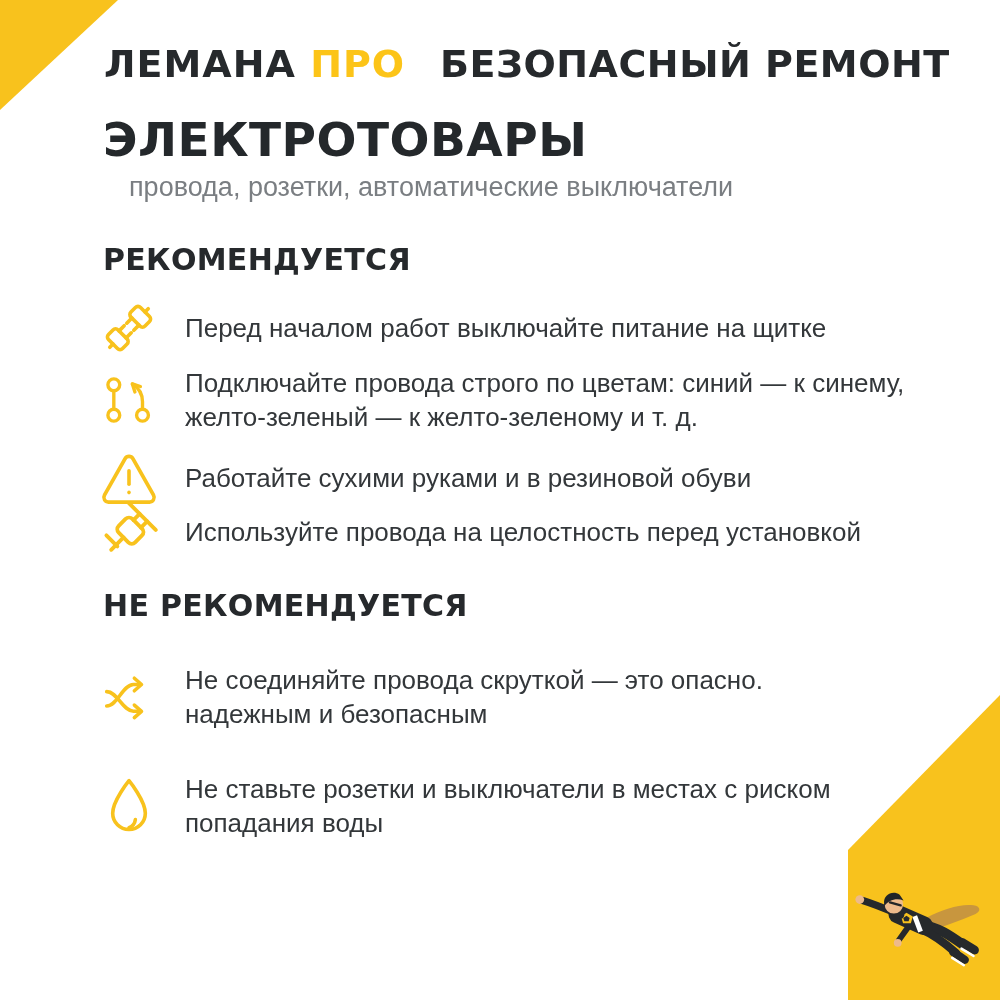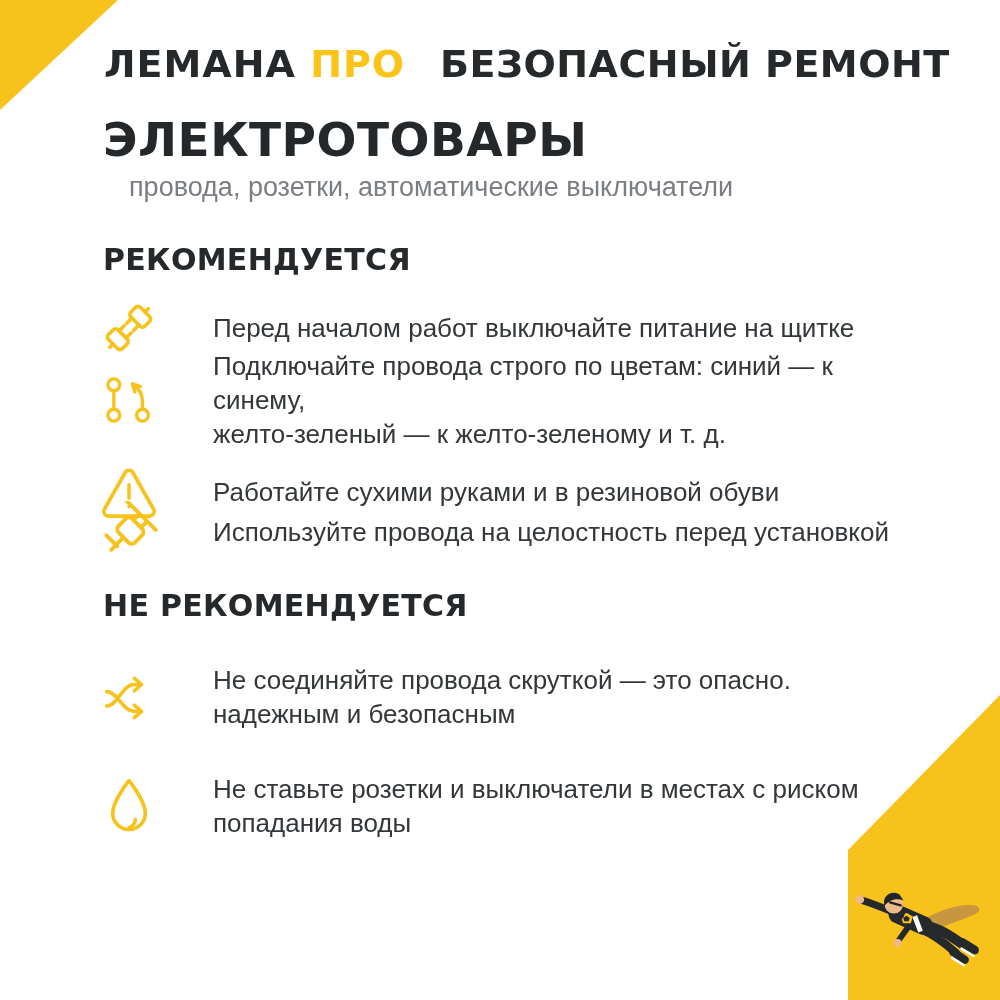--- a/index.html
+++ b/index.html
@@ -16,21 +16,21 @@
     clip-path:polygon(0 0,100% 0,0 100%);}
   .corner-br{left:848px;top:695px;width:152px;height:305px;background:var(--yellow);
     clip-path:polygon(100% 0,0 50.8%,0 100%,100% 100%);}
   .heading-font{font-family:"DejaVu Sans","Liberation Sans",sans-serif;font-weight:bold;margin-left:8px;}
   .logo{left:96px;top:42px;font-size:38px;letter-spacing:1px;color:var(--dark);white-space:nowrap;}
   .logo .pro{color:var(--logo_yellow);}
   .campaign{left:432px;top:42px;font-size:38px;letter-spacing:0.5px;color:var(--dark);white-space:nowrap;text-align:right;}
   .title{left:95px;top:112px;font-size:47px;letter-spacing:0.5px;color:#24282B;white-space:nowrap;text-align:center;}
   .subtitle{left:95px;top:172px;font-size:27px;color:var(--gray);white-space:nowrap;margin-left:34px;}
   .sec-heading{left:95px;font-size:30px;letter-spacing:0.3px;color:var(--dark);white-space:nowrap;}
-  .item{left:95px;width:815px;display:flex;align-items:center;gap:28px;}
+  .item{left:95px;width:815px;display:flex;align-items:center;}
   .icon-box{flex:0 0 68px;width:68px;display:flex;align-items:center;justify-content:center;
     margin-right:22px;color:var(--yellow);}
   .item-text{font-size:26px;line-height:34px;color:var(--text);}
   svg{display:block;}
 </style>
 </head>
 <body>
 
 <div class="abs corner-tl"></div>
 
@@ -72,21 +72,21 @@
       <path d="M48 43 V34 C48 25 44 18 36 13"></path>
       <path d="M45.5 16 L36 13 L39 22.5"></path>
     </svg>
   </div>
   <div class="item-text">
     <div>Подключайте провода строго по цветам: синий — к синему,</div>
     <div>желто-зеленый — к желто-зеленому и т. д.</div>
   </div>
 </div>
 
-<div class="abs item" style="top:464px;height:56px">
+<div class="abs item" style="top:450px;height:56px">
   <div class="icon-box">
     <svg width="58" height="54" viewBox="0 0 64 60" fill="none" stroke="currentColor" stroke-width="4" stroke-linecap="round" stroke-linejoin="round">
       <path d="M27.6 8.6 C29.6 5.1 34.4 5.1 36.4 8.6 L59.2 48.9 C61.2 52.4 58.8 56.8 54.8 56.8 L9.2 56.8 C5.2 56.8 2.8 52.4 4.8 48.9 Z"></path>
       <path d="M32 22 V37"></path>
       <path d="M32 46 V46.2"></path>
     </svg>
   </div>
   <div class="item-text">
     <div>Работайте сухими руками и в резиновой обуви</div>
   </div>

